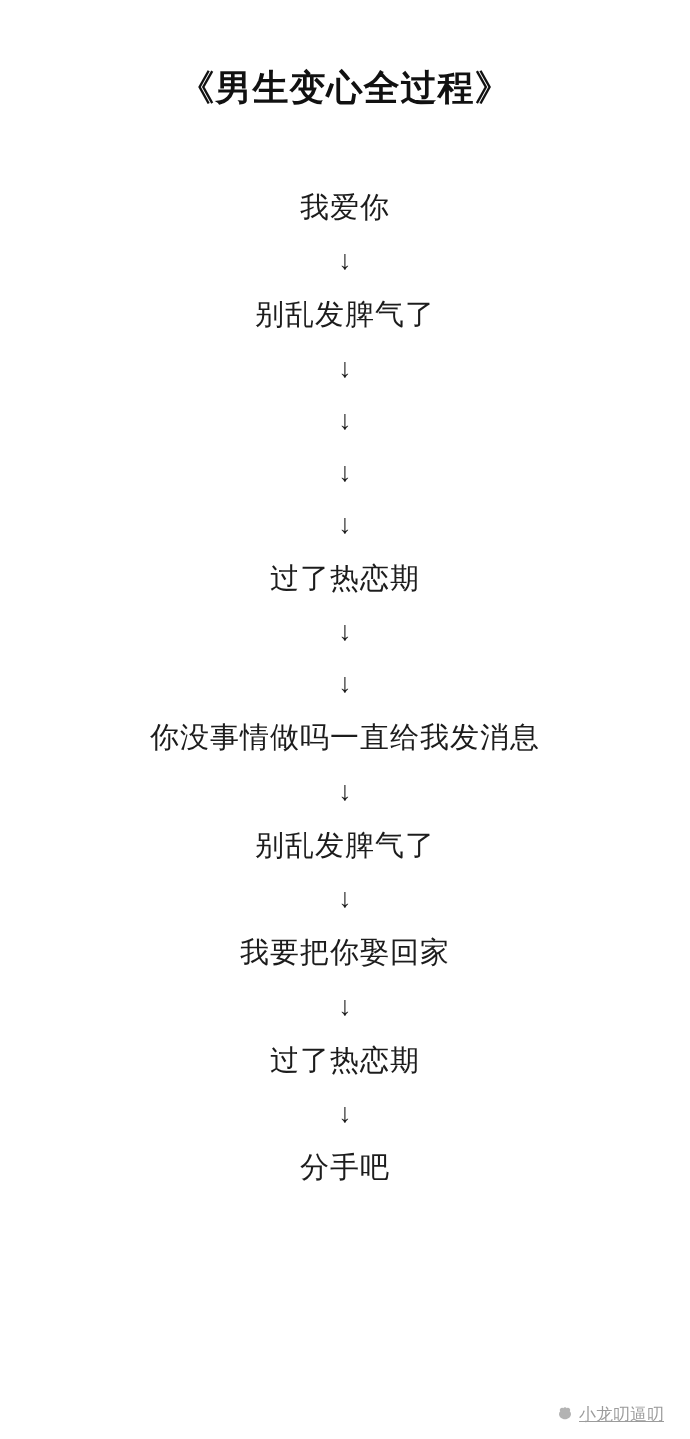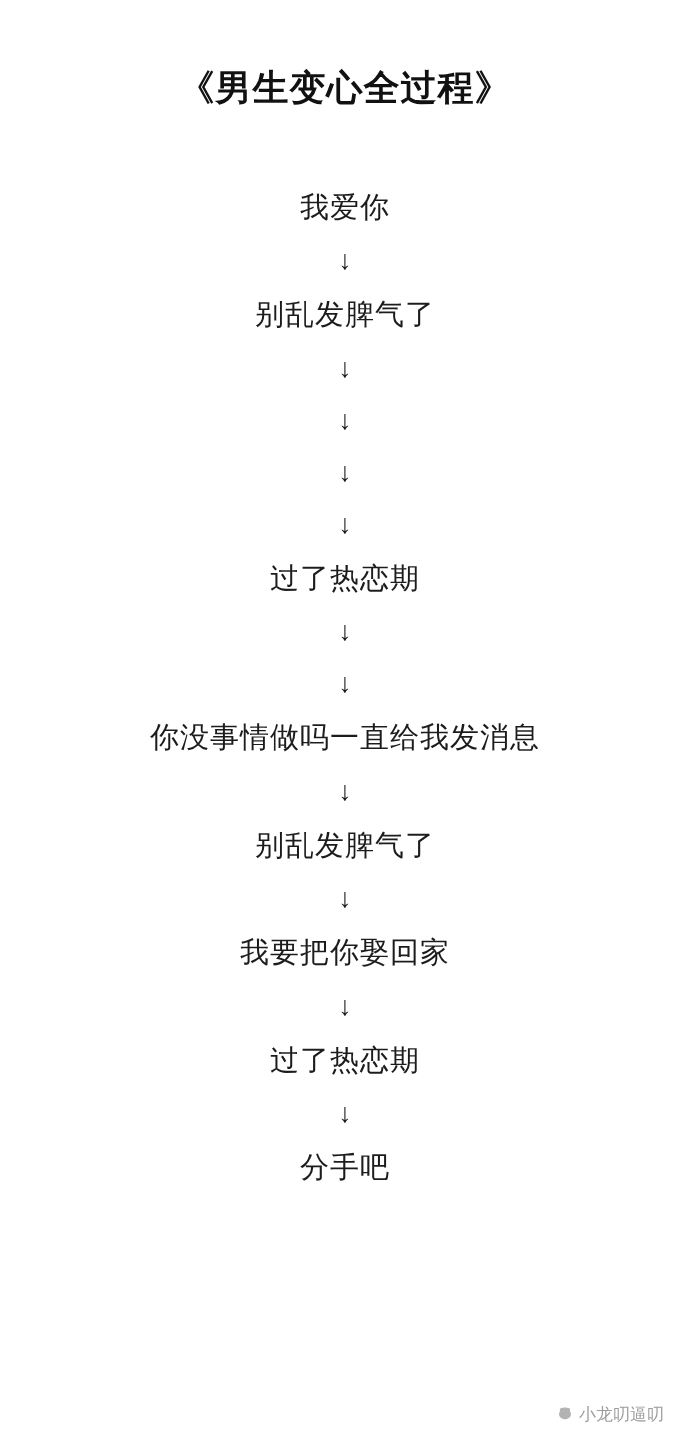--- a/index.html
+++ b/index.html
@@ -56,20 +56,21 @@
   .watermark {
     position: absolute;
     right: 26px;
     bottom: 16px;
     display: flex;
     align-items: center;
     gap: 5px;
     color: #9c9c9c;
     font-size: 17px;
     line-height: 1;
+    text-decoration: underline;
   }
   .watermark .logo {
     display: inline-flex;
     align-items: center;
     justify-content: center;
   }
 </style>
 </head>
 <body>
 

